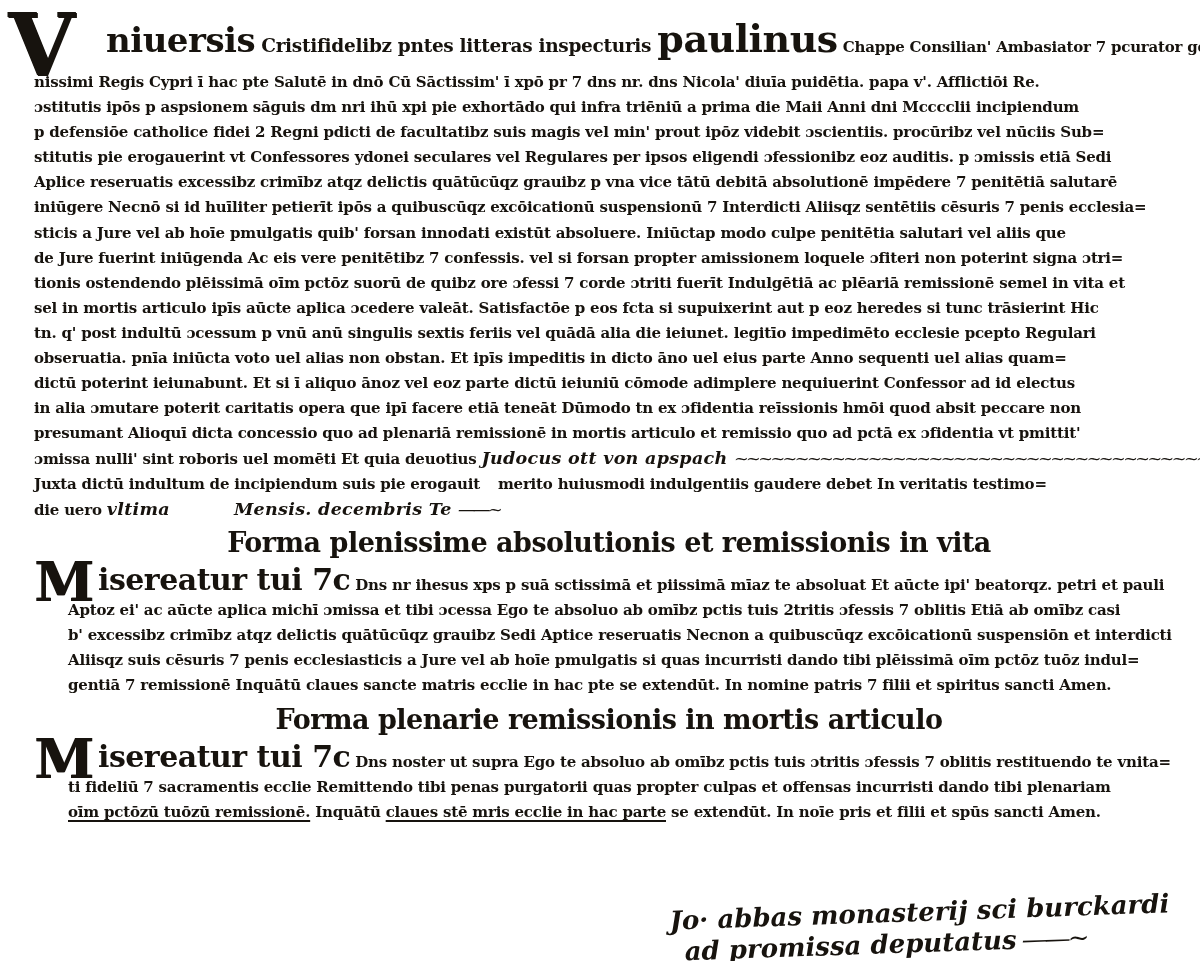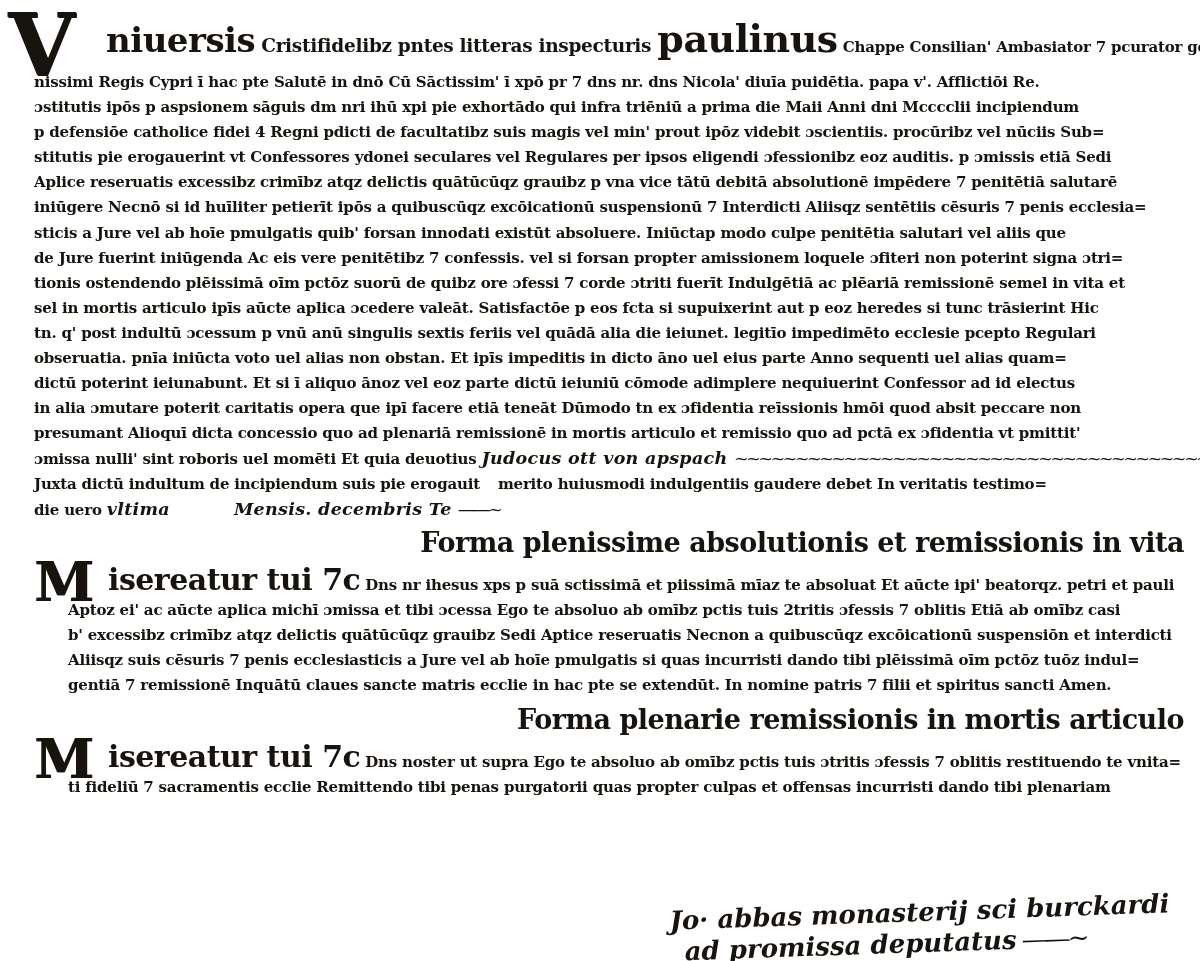--- a/index.html
+++ b/index.html
@@ -14,21 +14,21 @@
     overflow:hidden;
   }
   .content{position:absolute;left:34px;top:14px;right:16px;}
   .para{position:relative;}
   .line{
     white-space:nowrap;
     height:25.1px;line-height:25.1px;
     font-size:15px;letter-spacing:-0.2px;
   }
   .line.first{height:56px;line-height:50px;margin-left:72px;}
-  .line.mfirst{height:35px;line-height:33px;margin-left:40px;}
+  .line.mfirst{height:35px;line-height:33px;margin-left:30px;}
   .initial-v{
     position:absolute;left:-26px;top:-12px;
     font-size:86px;line-height:86px;font-weight:700;
     text-shadow:1px 1px 0 #17130e;
   }
   .initial-m{
     position:absolute;left:-34px;top:-8px;
     font-size:54px;line-height:54px;font-weight:700;
     text-shadow:1px 0 0 #17130e;
   }
@@ -36,21 +36,21 @@
   .seg-md{font-size:18.5px;letter-spacing:-0.3px;}
   .seg-lg{font-size:30px;letter-spacing:-0.5px;}
   .seg-lg2{font-size:34px;letter-spacing:-0.5px;}
   .seg-xl{font-size:38px;letter-spacing:-0.5px;}
   .seg-hw{font-style:italic;font-weight:600;font-size:17.5px;letter-spacing:0.3px;margin-top:45px;}
   .seg-squig{letter-spacing:-2.5px;font-weight:400;}
   .seg-u{text-decoration:underline;text-decoration-thickness:1.5px;text-underline-offset:3px;}
   .seg-gap{display:inline-block;}
   .heading{
     font-size:27px;font-weight:700;
-    text-align:right;height:35px;line-height:35px;
+    text-align:center;height:35px;line-height:35px;
     margin-top:3px;margin-bottom:3px;
     letter-spacing:-0.5px;
   }
   .m-para{margin-left:34px;margin-bottom:4px;}
   .signature{
     position:absolute;right:30px;bottom:2px;
     font-style:italic;font-weight:600;
     font-size:26px;line-height:31px;
     transform:rotate(-2deg);
     white-space:nowrap;
@@ -62,21 +62,21 @@
 <body>
 
 <div class="page">
   <div class="content">
 
     <div class="para main">
       <span class="initial-v">V</span>
     <div class="line first"><span class="seg-lg2">niuersis</span><span class="seg-md"> Cristifidelibz pntes litteras inspecturis </span><span class="seg-xl">paulinus</span><span class="seg-p"> Chappe Consilian' Ambasiator 7 pcurator generalis Sere=</span></div>
         <div class="line"><span class="seg-p">nissimi Regis Cypri ī hac pte Salutē in dnō Cū Sāctissim' ī xpō pr 7 dns nr. dns Nicola' diuīa puidētia. papa v'. Afflictiōi Re.</span></div>
         <div class="line"><span class="seg-p">ɔstitutis ipōs p aspsionem sāguis dm nri ihū xpi pie exhortādo qui infra triēniū a prima die Maii Anni dni Mcccclii incipiendum</span></div>
-        <div class="line"><span class="seg-p">p defensiōe catholice fidei 4 Regni pdicti de facultatibz suis magis vel min' prout ipōz videbit ɔscientiis. procūribz vel nūciis Sub=</span></div>
+        <div class="line"><span class="seg-p">p defensiōe catholice fidei 2 Regni pdicti de facultatibz suis magis vel min' prout ipōz videbit ɔscientiis. procūribz vel nūciis Sub=</span></div>
         <div class="line"><span class="seg-p">stitutis pie erogauerint vt Confessores ydonei seculares vel Regulares per ipsos eligendi ɔfessionibz eoz auditis. p ɔmissis etiā Sedi</span></div>
         <div class="line"><span class="seg-p">Aplice reseruatis excessibz crimībz atqz delictis quātūcūqz grauibz p vna vice tātū debitā absolutionē impēdere 7 penitētiā salutarē</span></div>
         <div class="line"><span class="seg-p">iniūgere Necnō si id huīliter petierīt ipōs a quibuscūqz excōicationū suspensionū 7 Interdicti Aliisqz sentētiis cēsuris 7 penis ecclesia=</span></div>
         <div class="line"><span class="seg-p">sticis a Jure vel ab hoīe pmulgatis quib' forsan innodati existūt absoluere. Iniūctap modo culpe penitētia salutari vel aliis que</span></div>
         <div class="line"><span class="seg-p">de Jure fuerint iniūgenda Ac eis vere penitētibz 7 confessis. vel si forsan propter amissionem loquele ɔfiteri non poterint signa ɔtri=</span></div>
         <div class="line"><span class="seg-p">tionis ostendendo plēissimā oīm pctōz suorū de quibz ore ɔfessi 7 corde ɔtriti fuerīt Indulgētiā ac plēariā remissionē semel in vita et</span></div>
         <div class="line"><span class="seg-p">sel in mortis articulo ipīs aūcte aplica ɔcedere valeāt. Satisfactōe p eos fcta si supuixerint aut p eoz heredes si tunc trāsierint Hic</span></div>
         <div class="line"><span class="seg-p">tn. q' post indultū ɔcessum p vnū anū singulis sextis feriis vel quādā alia die ieiunet. legitīo impedimēto ecclesie pcepto Regulari</span></div>
         <div class="line"><span class="seg-p">obseruatia. pnīa iniūcta voto uel alias non obstan. Et ipīs impeditis in dicto āno uel eius parte Anno sequenti uel alias quam=</span></div>
         <div class="line"><span class="seg-p">dictū poterint ieiunabunt. Et si ī aliquo ānoz vel eoz parte dictū ieiuniū cōmode adimplere nequiuerint Confessor ad id electus</span></div>
@@ -97,20 +97,21 @@
         <div class="line"><span class="seg-p">Aliisqz suis cēsuris 7 penis ecclesiasticis a Jure vel ab hoīe pmulgatis si quas incurristi dando tibi plēissimā oīm pctōz tuōz indul=</span></div>
         <div class="line"><span class="seg-p">gentiā 7 remissionē Inquātū claues sancte matris ecclie in hac pte se extendūt. In nomine patris 7 filii et spiritus sancti Amen.</span></div>
       </div>
 
     <div class="heading">Forma plenarie remissionis in mortis articulo</div>
 
     <div class="para m-para">
       <span class="initial-m">M</span>
     <div class="line mfirst"><span class="seg-lg">isereatur tui 7c</span><span class="seg-p"> Dns noster ut supra Ego te absoluo ab omībz pctis tuis ɔtritis ɔfessis 7 oblitis restituendo te vnita=</span></div>
         <div class="line"><span class="seg-p">ti fideliū 7 sacramentis ecclie Remittendo tibi penas purgatorii quas propter culpas et offensas incurristi dando tibi plenariam</span></div>
+        <div class="line"><span class="seg-p seg-u">oīm pctōzū tuōzū remissionē.</span><span class="seg-p"> Inquātū </span><span class="seg-p seg-u">claues stē mris ecclie in hac parte</span><span class="seg-p"> se extendūt. In noīe pris et filii et spūs sancti Amen.</span></div>
       </div>
 
   </div>
 
   <div class="signature">
     <div class="sig-line">
       <span>Jo· abbas monasterij sci burckardi</span>
     </div>
     <div class="sig-line sig-line2">
       <span>ad promissa deputatus</span><span class="sig-flourish"> ——~</span>

